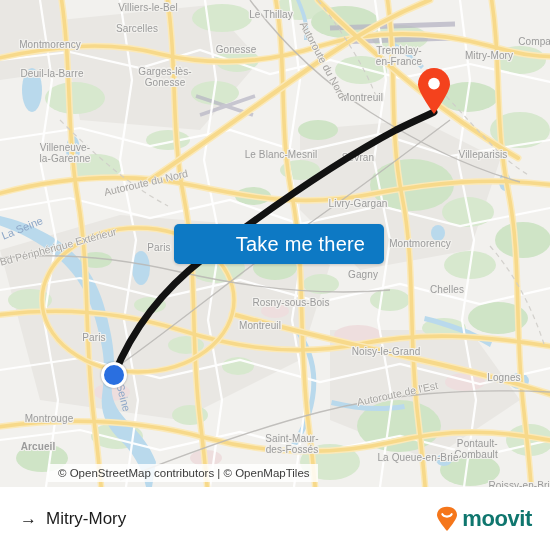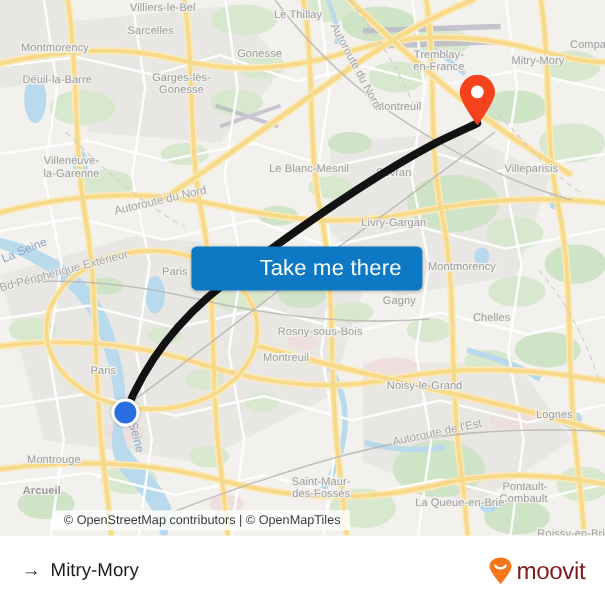--- a/index.html
+++ b/index.html
@@ -118,21 +118,21 @@
   #trip-summary {
     display: flex; align-items: center;
     gap: 9px;
     font-size: 17px;
     color: #1c1c1c;
     white-space: nowrap;
   }
   #trip-arrow { font-size: 17px; color: #1c1c1c; }
   #brand { margin-left: auto; display: flex; align-items: center; gap: 2px; }
   #brand-word {
-    font-size: 22px; font-weight: normal; color: #7f1d1d;
+    font-size: 22px; font-weight: bold; color: #0f766e;
     letter-spacing: -.4px;
   }
 </style>
 </head>
 <body>
 
 <div id="app">
 
   <div id="map">
 

